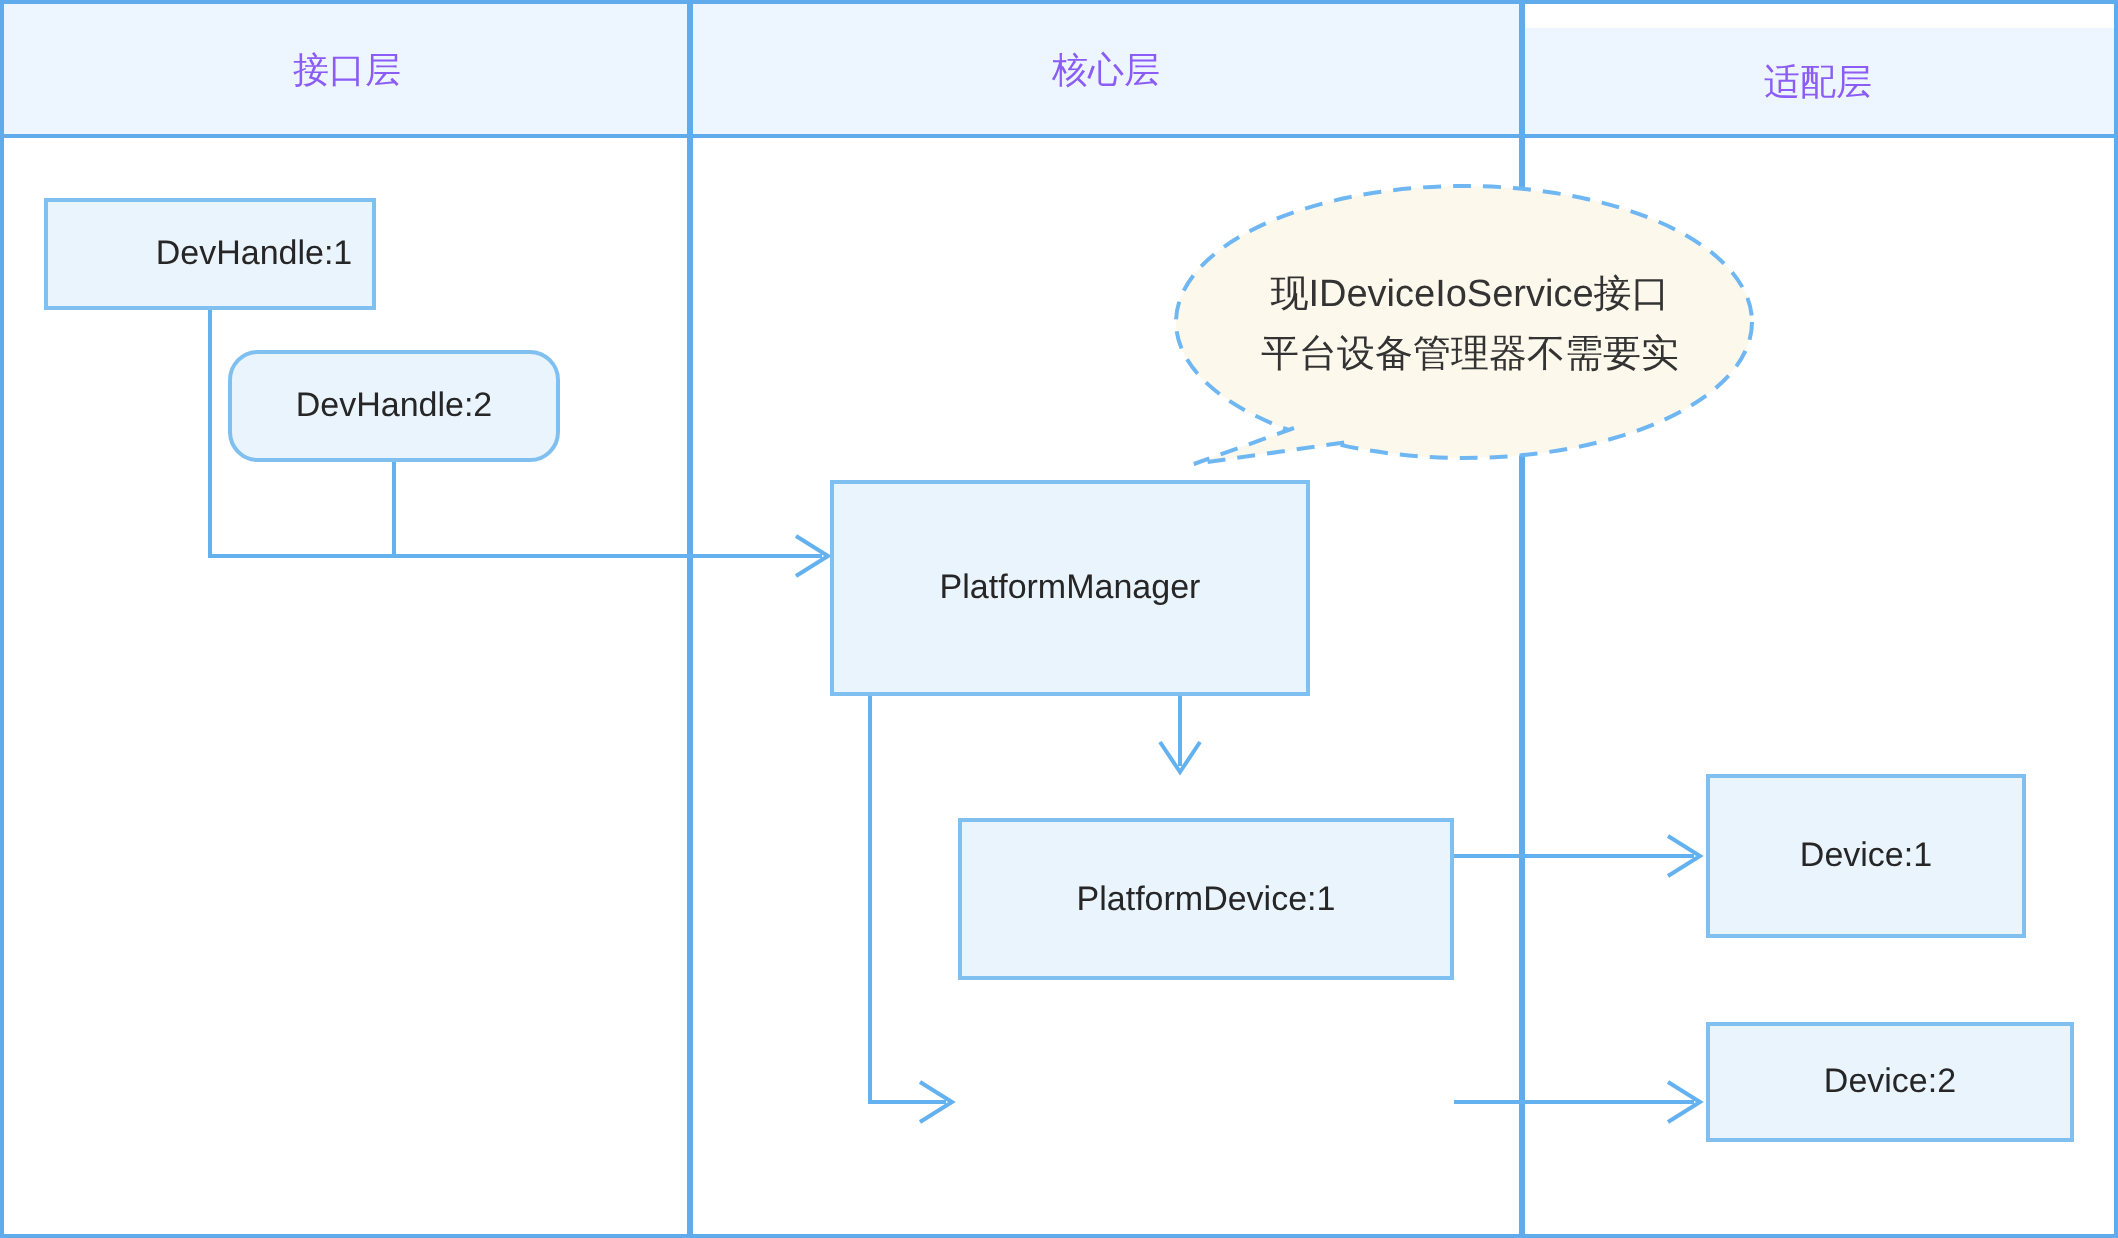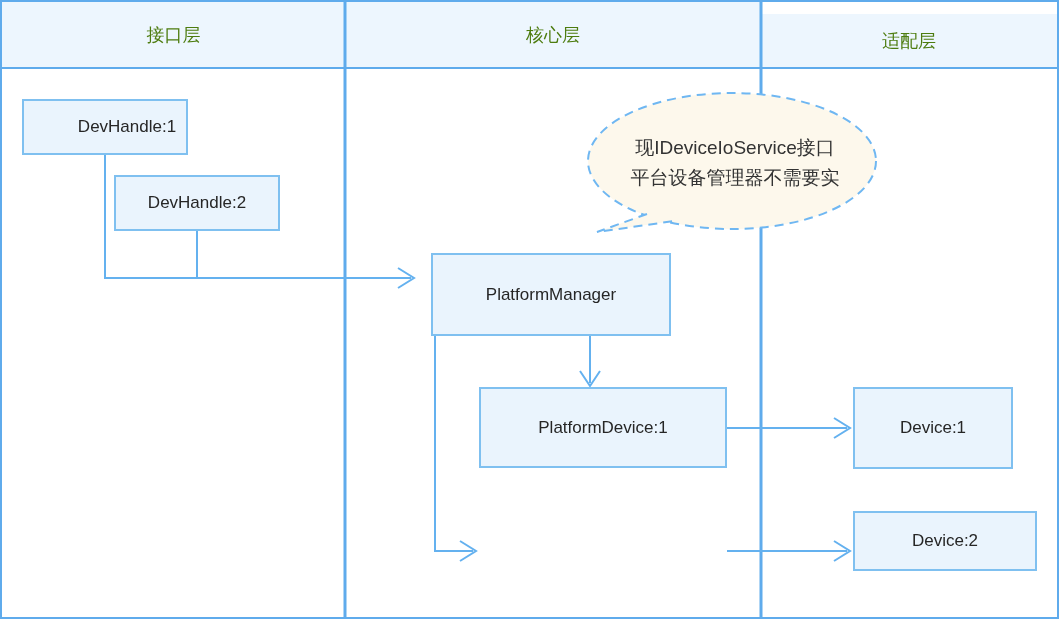--- a/index.html
+++ b/index.html
@@ -13,21 +13,21 @@
   }
   .header{
     position:absolute;left:0;top:0;
     width:100%;height:65px;
     display:flex;
     border-bottom:2px solid #5fabec;
     background:transparent;
   }
   .header-cell{
     display:flex;align-items:center;justify-content:center;
-    font-size:18px;color:#4d7c0f;
+    font-size:18px;color:#8b5cf6;
     background:#edf6fe;
     box-sizing:border-box;
   }
   .hc1{width:343px;}
   .hc2{width:416px;align-items:center;}
   .hc3{flex:1;margin-top:12px;}
   .diagram-svg{
     position:absolute;left:0;top:0;z-index:2;
   }
   .node{
@@ -85,29 +85,29 @@
 
     <ellipse cx="730" cy="159" rx="144" ry="68" fill="#fdf8ec" stroke="#6fb7f2" stroke-width="2" stroke-dasharray="9 6"></ellipse>
     <path d="M 645 212 L 595 230 L 672 219 Z" fill="#fdf8ec" stroke="none"></path>
     <path d="M 645 212 L 595 230 L 672 219" fill="none" stroke="#6fb7f2" stroke-width="2" stroke-dasharray="9 6"></path>
   </svg>
 
   <div class="node" style="left:20px;top:97px;width:166px;height:56px;padding-left:44px;">
     <span>DevHandle:1</span>
   </div>
 
-  <div class="node" style="left:112px;top:173px;width:166px;height:56px;">
+  <div class="node" style="left:112px;top:173px;width:166px;height:56px;border-radius:15px;">
     <span>DevHandle:2</span>
   </div>
 
-  <div class="node" style="left:413px;top:251px;width:240px;height:83px;margin-left:16px;">
+  <div class="node" style="left:413px;top:238px;width:240px;height:108px;">
     <span>PlatformManager</span>
   </div>
 
-  <div class="node" style="left:477px;top:385px;width:248px;height:81px;">
+  <div class="node" style="left:477px;top:407px;width:248px;height:81px;">
     <span>PlatformDevice:1</span>
   </div>
 
 
   <div class="node" style="left:851px;top:385px;width:160px;height:82px;">
     <span>Device:1</span>
   </div>
 
   <div class="node" style="left:851px;top:509px;width:184px;height:60px;">
     <span>Device:2</span>

